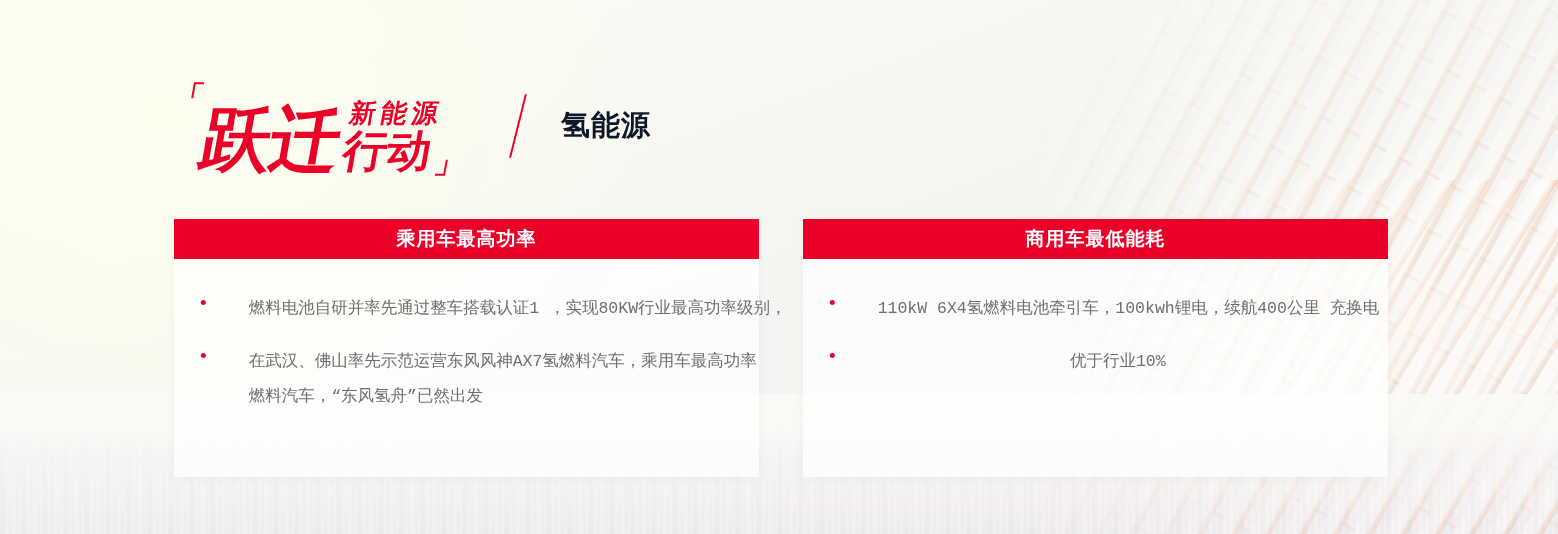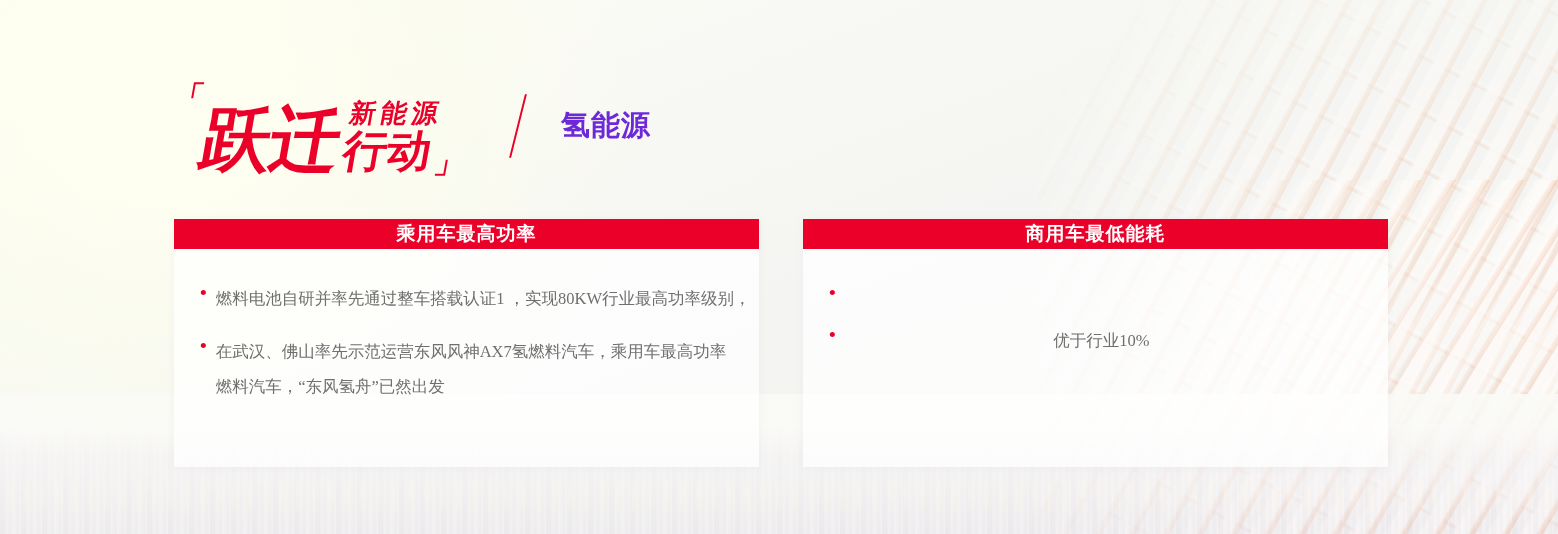--- a/index.html
+++ b/index.html
@@ -209,21 +209,21 @@
   .logo-divider {
     width: 2px;
     height: 64px;
     background: #ea0029;
     transform: skewX(-14deg);
     margin: 0 42px 0 52px;
     border-radius: 1px;
   }
 
   .logo-sub {
-    color: #6d28d9;
+    color: #0f172a;
     font-size: 29px;
     font-weight: 700;
     letter-spacing: 1px;
     white-space: nowrap;
     font-family: "Liberation Sans", "DejaVu Sans", sans-serif;
   }
 
   
   .cards {
     position: absolute;
@@ -232,21 +232,21 @@
     width: 1214px;
     display: flex;
     gap: 44px;
   }
   .card {
     width: 585px;
     background: rgba(255,255,255,0.72);
     box-shadow: 0 1px 10px rgba(120,110,100,0.05);
   }
   .card-header {
-    height: 30px;
+    height: 40px;
     background: #eb0029;
     display: flex;
     align-items: center;
     justify-content: center;
     color: #ffffff;
     font-size: 19px;
     font-weight: 700;
     letter-spacing: 1px;
     font-family: "Liberation Sans", "DejaVu Sans", sans-serif;
   }
@@ -268,21 +268,22 @@
     flex: 0 0 auto;
   }
   .bullet-lines {
     flex: 1 1 auto;
   }
   .bullet-line {
     color: #6f6f6f;
     font-size: 16.5px;
     line-height: 35px;
     white-space: nowrap;
-    font-family: Liberation Serif, serif;
+    font-family: Liberation Mono, monospace;
+    margin-left: 33px;
   }
 </style>
 </head>
 <body>
 
 <div class="banner">
 
   <div class="bg-base"></div>
   <div class="bg-glow-left"></div>
   <div class="bg-structure"></div>
@@ -325,20 +326,21 @@
         </div>
       </div>
     </div>
 
     <div class="card">
       <div class="card-header">商用车最低能耗</div>
       <div class="card-body">
         <div class="bullet-item">
           <span class="bullet-dot">•</span>
           <span class="bullet-lines">
+            <span class="bullet-line" style="display: block;">110kW 6X4氢燃料电池牵引车，100kwh锂电，续航400公里 充换电</span>
           </span>
         </div>
         <div class="bullet-item">
           <span class="bullet-dot">•</span>
           <span class="bullet-lines">
             <span class="bullet-line" style="display: block; text-align: center;">优于行业10%</span>
           </span>
         </div>
       </div>
     </div>

